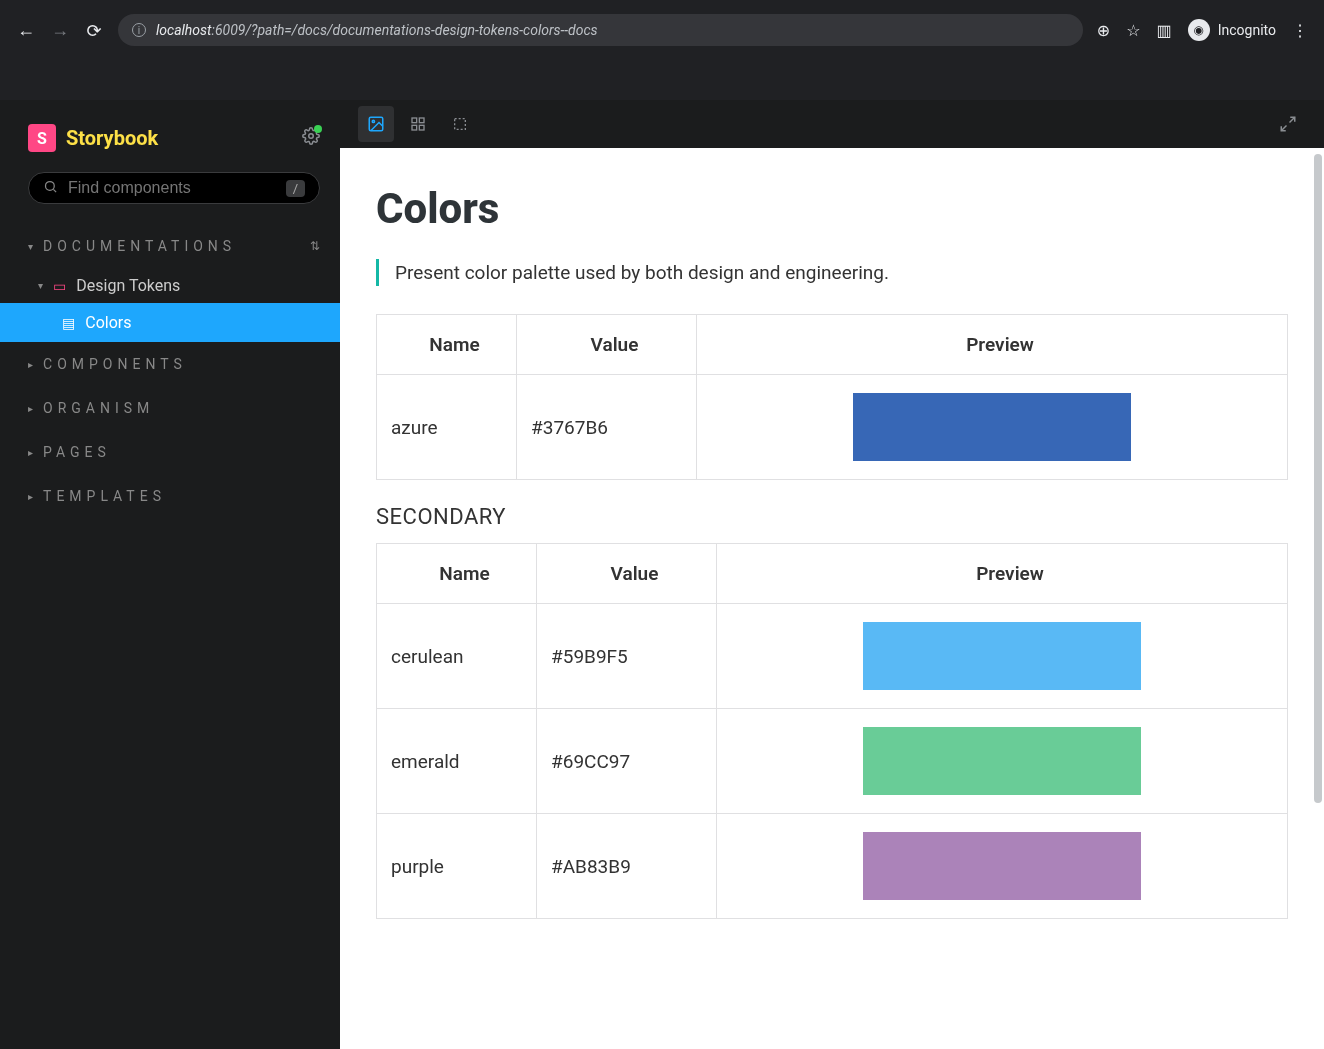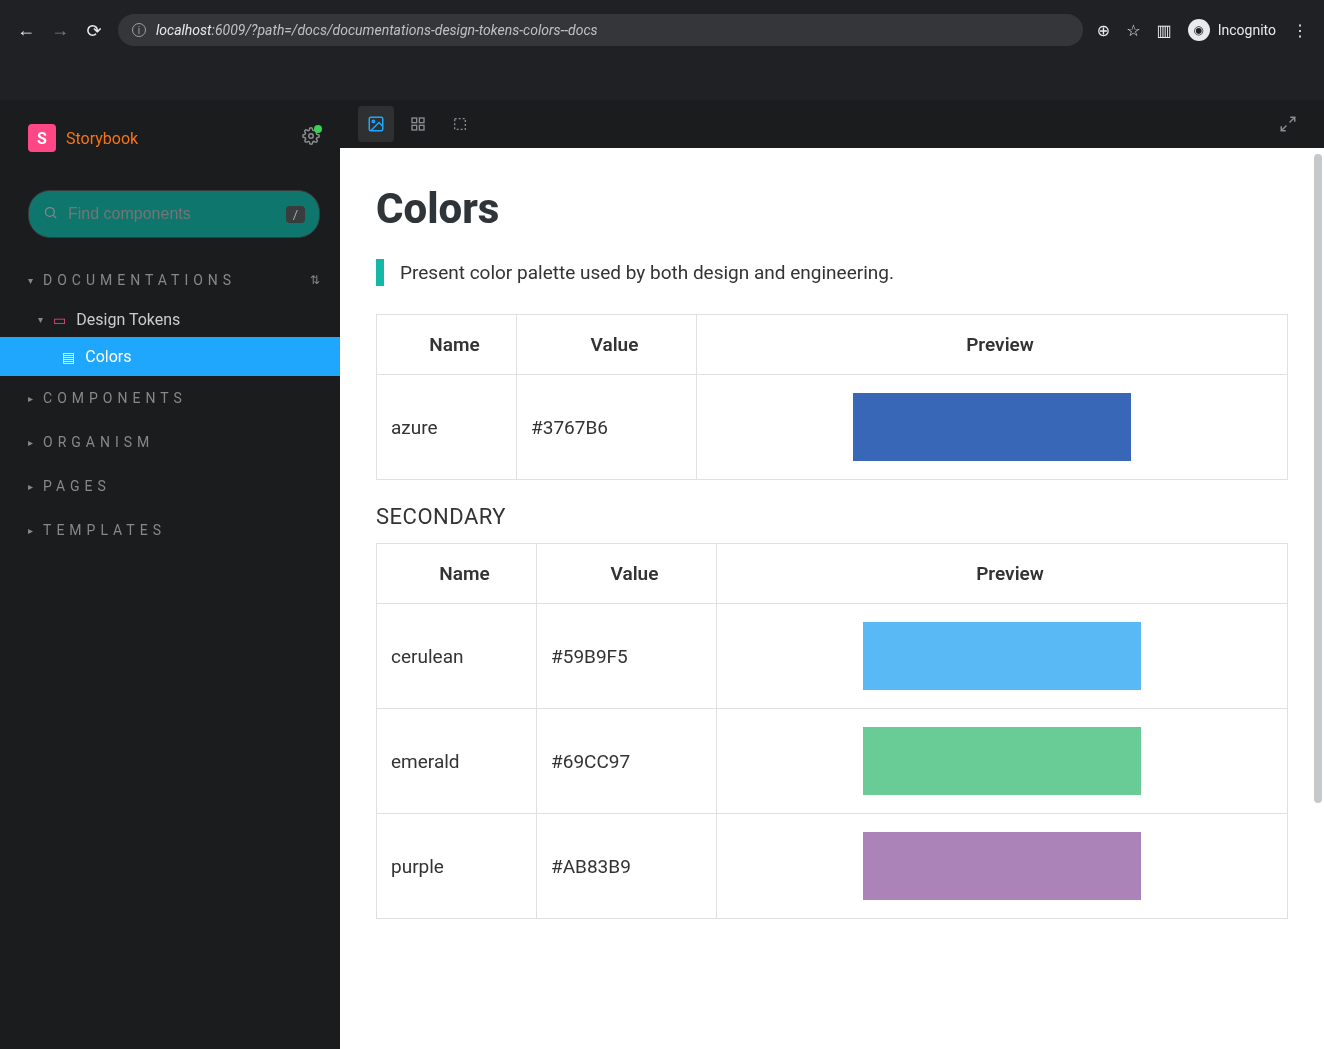--- a/index.html
+++ b/index.html
@@ -39,44 +39,44 @@
 .url-field .url-text { color:#bdc1c6;font-style:italic; }
 .url-field .url-text .host { color:#e8eaed; }
 .url-right { display:flex; gap:16px; align-items:center; color:#e8eaed; font-size:16px; }
 .incognito-badge { display:flex; align-items:center; gap:8px; font-size:14px; color:#e8eaed; }
 .avatar-icon { width:22px; height:22px; background:#e8eaed; border-radius:50%; display:flex; align-items:center; justify-content:center; font-size:12px; color:#202124; }
 
 .app { display:flex; height:calc(1049px - 100px); background:#1b1c1d; }
 .sidebar { width:340px; background:#1b1c1d; color:#999; padding:0; overflow-y:auto; }
 .sb-header { display:flex; align-items:center; padding:24px 20px 18px 28px; gap:10px; }
 .sb-logo { width:28px; height:28px; background:#ff4785; border-radius:4px; display:flex; align-items:center; justify-content:center; color:#fff; font-weight:700; font-size:16px; }
-.sb-brand { color:#f97316; font-size:16px; font-weight:400; }
+.sb-brand { color:#fde047; font-size:20px; font-weight:700; }
 .sb-gear { margin-left:auto; color:#8a8d92; position:relative; }
 .sb-gear .dot { position:absolute; top:-2px; right:-2px; width:8px; height:8px; background:#3ad154; border-radius:50%; }
-.sb-search { margin:20px 20px 20px 28px; background:#0f766e; border:1px solid #3a3b3d; border-radius:22px; height:48px; display:flex; align-items:center; padding:0 14px; gap:10px; color:#888; }
+.sb-search { margin:2px 20px 20px 28px; background:#000000; border:1px solid #3a3b3d; border-radius:22px; height:32px; display:flex; align-items:center; padding:0 14px; gap:10px; color:#888; }
 .sb-search input { flex:1; background:transparent; border:none; outline:none; color:#ccc; font-size:16px; }
 .sb-search .slash { background:#3a3b3d; padding:1px 7px; border-radius:4px; font-size:13px; color:#aaa; }
 .sb-section { padding:14px 20px 14px 28px; display:flex; align-items:center; gap:10px; color:#888; font-size:14px; letter-spacing:5px; cursor:pointer; }
 .sb-section .chev { font-size:10px; letter-spacing:0; }
 .sb-section .sort { margin-left:auto; font-size:12px; letter-spacing:0; }
 .sb-folder { padding:8px 20px 8px 38px; display:flex; align-items:center; gap:10px; font-size:16px; color:#ccc; cursor:pointer; }
 .sb-folder .chev { font-size:10px; color:#888; }
 .sb-folder .folder-icon { color:#ff4785; font-size:14px; }
 .sb-item { padding:10px 20px 10px 62px; display:flex; align-items:center; gap:10px; font-size:16px; cursor:pointer; }
 .sb-item.active { background:#1ea7fd; color:#fff; }
 .sb-item .doc-icon { font-size:14px; }
 
 .main { flex:1; display:flex; flex-direction:column; background:#1b1c1d; position:relative; }
 .toolbar { height:48px; display:flex; align-items:center; padding:0 18px; gap:6px; }
 .tool-btn { width:36px; height:36px; display:flex; align-items:center; justify-content:center; color:#8a8d92; border-radius:4px; cursor:pointer; }
 .tool-btn.active { background:#2f3032; color:#1ea7fd; }
 .tool-spacer { flex:1; }
 .content-area { flex:1; background:#fff; overflow-y:auto; padding:36px 36px 0 36px; position:relative; }
 .page-title { font-size:42px; font-weight:800; color:#2e3438; margin-bottom:26px; }
-.page-desc { border-left:8px solid #14b8a6; padding:2px 0 2px 16px; font-size:19px; color:#333; margin-bottom:28px; }
+.page-desc { border-left:3px solid #14b8a6; padding:2px 0 2px 16px; font-size:19px; color:#333; margin-bottom:28px; }
 .subhead { font-size:22px; font-weight:400; color:#333; margin:18px 0 14px; letter-spacing:0.5px; }
 table.palette { width:100%; border-collapse:collapse; border:1px solid #e0e0e2; margin-bottom:24px; }
 table.palette th, table.palette td { border:1px solid #e0e0e2; padding:18px 14px; font-size:19px; text-align:left; vertical-align:middle; }
 table.palette th { text-align:center; font-weight:600; color:#333;padding-left:30px; }
 table.palette .swatch { width:278px; height:68px; margin:0 auto; display:block; }
 table.palette td.preview { text-align:center; }
 .scrollbar-fake { position:absolute; right:2px; top:6px; width:8px; height:72%; background:#c6c9cc; border-radius:4px; }
 </style>
 </head>
 <body>

